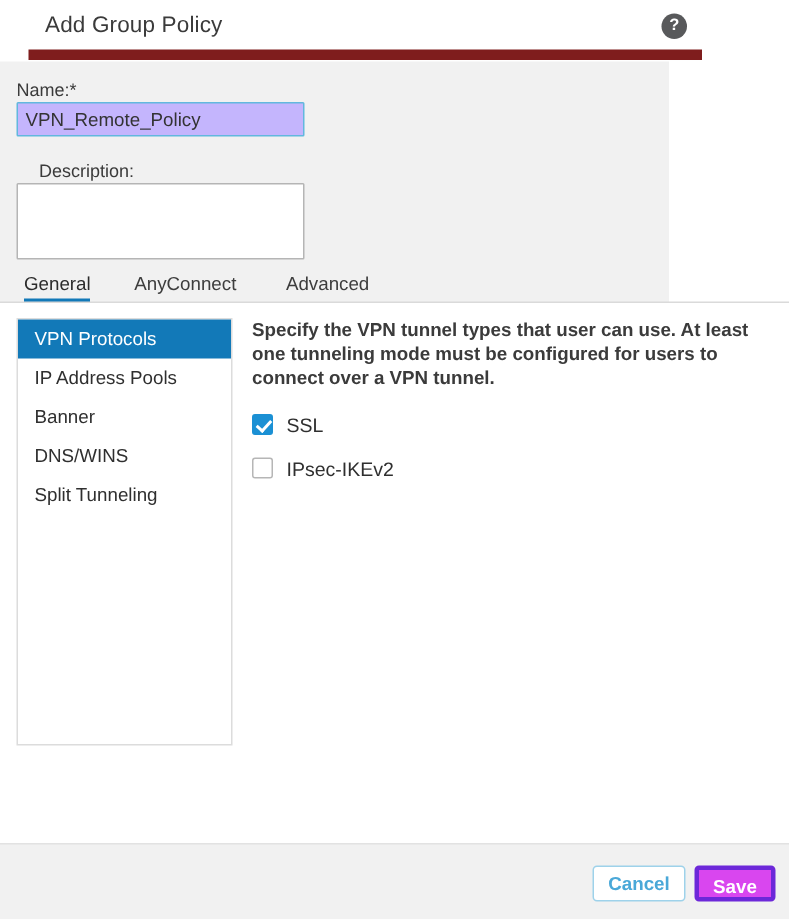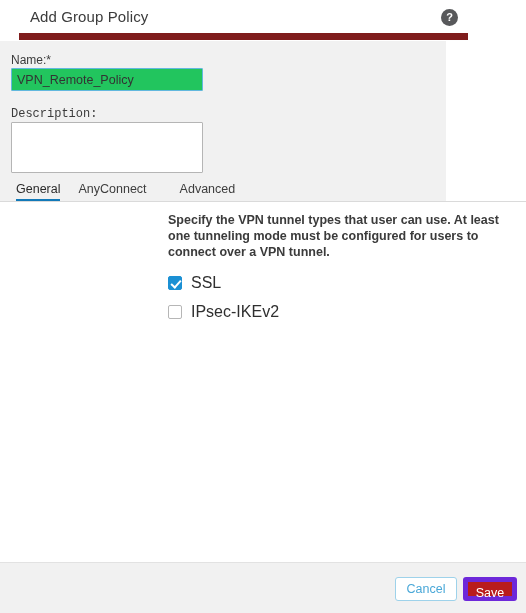--- a/index.html
+++ b/index.html
@@ -46,29 +46,29 @@
     background: #f1f1f1;
   }
   .field-label {
     position: absolute;
     font-size: 12px; color: #3b3b3b;
   }
   #name-label { left: 11px; top: 12px; }
   #name-input {
     position: absolute; left: 11px; top: 27px;
     width: 192px; height: 23px;
-    background: #22c55e;
+    background: #c4b5fd;
     border: 1px solid #62b8de;
     outline: none;
     font-family: "Liberation Sans", sans-serif;
     font-size: 12.5px; color: #333333;
     padding: 0 5px;
     border-radius: 1px;
   }
-  #description-label { left: 11px; top: 66px; font-family: Liberation Mono, monospace; }
+  #description-label { left: 26px; top: 66px; }
   #description-input {
     position: absolute; left: 11px; top: 81px;
     width: 192px; height: 51px;
     background: #ffffff;
     border: 1px solid #b5b5b5;
     outline: none; resize: none;
     font-family: "Liberation Sans", sans-serif;
     font-size: 12.5px; color: #333333;
     padding: 3px 5px;
     border-radius: 1px;
@@ -87,21 +87,21 @@
     cursor: pointer; user-select: none;
     white-space: nowrap;
   }
   .tab.active { color: #2b2b2b; }
   .tab.active::after {
     content: ""; position: absolute;
     left: 0; right: 0; bottom: 0; height: 3px;
     background: #1279b8;
   }
   #tab-general   { margin-left: 16px; }
-  #tab-anyconnect{ margin-left: 18px; }
+  #tab-anyconnect{ margin-left: 29px; }
   #tab-advanced  { margin-left: 33px; }
   #tabs-rule {
     position: absolute; left: 0; top: 201px;
     width: 526px; height: 1px; background: #dadada;
   }
 
   
   #body-area {
     position: absolute; left: 0; top: 202px;
     width: 526px; height: 360px;
@@ -161,51 +161,52 @@
     content: "";
     position: absolute;
     left: 4px; top: 1px;
     width: 4px; height: 8px;
     border: solid #ffffff;
     border-width: 0 2px 2px 0;
     transform: rotate(42deg);
   }
   .check-label {
     margin-left: 9px;
-    font-size: 16px; color: #2f2f2f;
+    font-size: 13px; color: #2f2f2f;
   }
 
   
   #footer {
     position: absolute; left: 0; top: 562px;
     width: 526px; height: 51px;
     background: #f1f1f1;
     border-top: 1px solid #e2e2e2;
   }
   .btn {
     position: absolute; top: 14px;
     height: 24px;
     font-family: "Liberation Sans", sans-serif;
     font-size: 12.5px;
     border-radius: 3px;
     cursor: pointer;
     line-height: 22px;
     text-align: center;
     user-select: none;
+    font-weight: bold;
   }
   #cancel-button {
     right: 69px; width: 62px;
     background: #ffffff;
     border: 1px solid #9ed2ea;
     color: #4aa8d8;
   }
   #save-button {
     right: 9px; width: 54px;
-    background: #b91c1c;
-    border: 5px solid #6d28d9;
+    background: #d946ef;
+    border: 3px solid #6d28d9;
     color: #ffffff;
   }
 </style>
 </head>
 <body>
 
 <div id="dialog">
 
   <div id="header">
     <div id="dialog-title">Add Group Policy</div>
@@ -221,20 +222,27 @@
 
   <div id="tabs">
     <div class="tab active" id="tab-general">General</div>
     <div class="tab" id="tab-anyconnect">AnyConnect</div>
     <div class="tab" id="tab-advanced">Advanced</div>
   </div>
   <div id="tabs-rule"></div>
 
   <div id="body-area">
 
+    <div id="side-list">
+      <div class="side-item selected">VPN Protocols</div>
+      <div class="side-item">IP Address Pools</div>
+      <div class="side-item">Banner</div>
+      <div class="side-item">DNS/WINS</div>
+      <div class="side-item">Split Tunneling</div>
+    </div>
 
     <div id="detail-pane">
       <p id="detail-description">Specify the VPN tunnel types that user can use. At least one tunneling mode must be configured for users to connect over a VPN tunnel.</p>
 
       <div class="check-row">
         <span class="checkbox checked"></span>
         <span class="check-label">SSL</span>
       </div>
 
       <div class="check-row">

